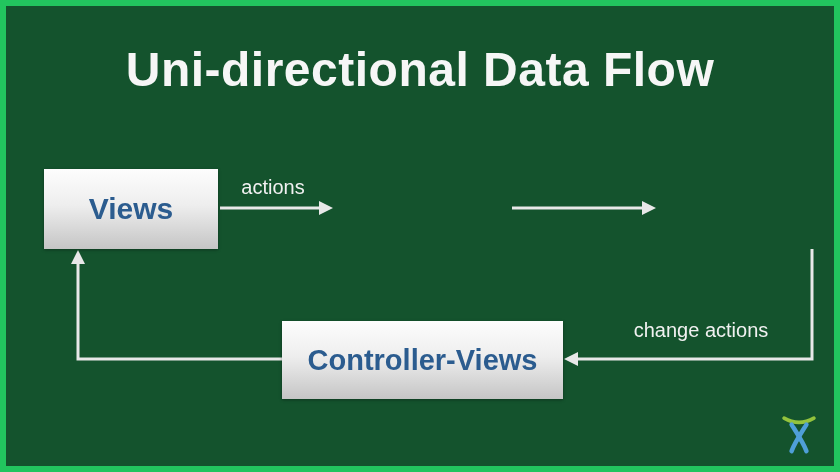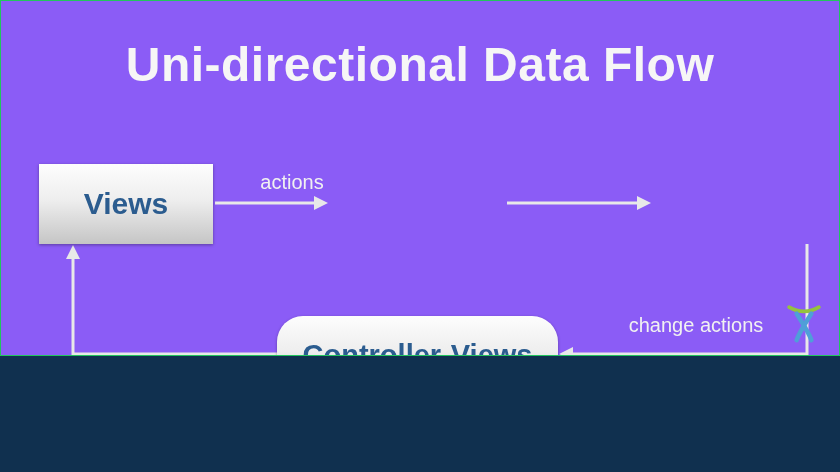--- a/index.html
+++ b/index.html
@@ -1,22 +1,22 @@
 <!DOCTYPE html>
 <html><head>
 <meta charset="utf-8">
 <style>
   html,body { margin:0; padding:0; background:#10304f; }
   .stage {
     position:relative;
-    width:840px; height:356px;
-    background:#8b5cf6;
+    width:840px; height:472px;
+    background:#14532d;
     overflow:hidden;
     font-family:"Liberation Sans", sans-serif;
-    border:1px solid #22c55e;
+    border:6px solid #22c55e;
     box-sizing:border-box;
   }
   .title {
     position:absolute;
     left:0; right:0; top:36px;
     text-align:center;
     color:#f6f6f6;
     font-size:48px;
     font-weight:bold;
     letter-spacing:0.5px;
@@ -28,29 +28,29 @@
     font-weight:bold;
     display:flex;
     align-items:center;
     justify-content:center;
     font-size:30px;
     box-shadow:0 1px 3px rgba(0,0,0,0.35);
   }
   .node-views       { left:38px;  top:163px; width:174px; height:80px; }
   .node-dispatcher  { left:327px; top:165px; width:177px; height:78px; }
   .node-stores      { left:650px; top:164px; width:175px; height:79px; }
-  .node-controller  { left:276px; top:315px; width:281px; height:78px; font-size:29px;border-radius:26px; }
+  .node-controller  { left:276px; top:315px; width:281px; height:78px; font-size:29px; }
   .edge-label {
     position:absolute;
     color:#f1f1f1;
     font-size:20px;
     text-align:center;
     line-height:25px;
   }
-  .label-actions    { left:214px; top:169px; width:106px;margin-left:24px; }
+  .label-actions    { left:214px; top:169px; width:106px; }
   .label-registered { left:516px; top:139px; width:120px; }
   .label-change     { left:625px; top:312px; width:140px; }
   .label-handlers   { left:90px;  top:312px; width:140px; }
   svg.connectors {
     position:absolute; left:0; top:0;
     width:840px; height:472px;
     pointer-events:none;
   }
   .logo {
     position:absolute;

